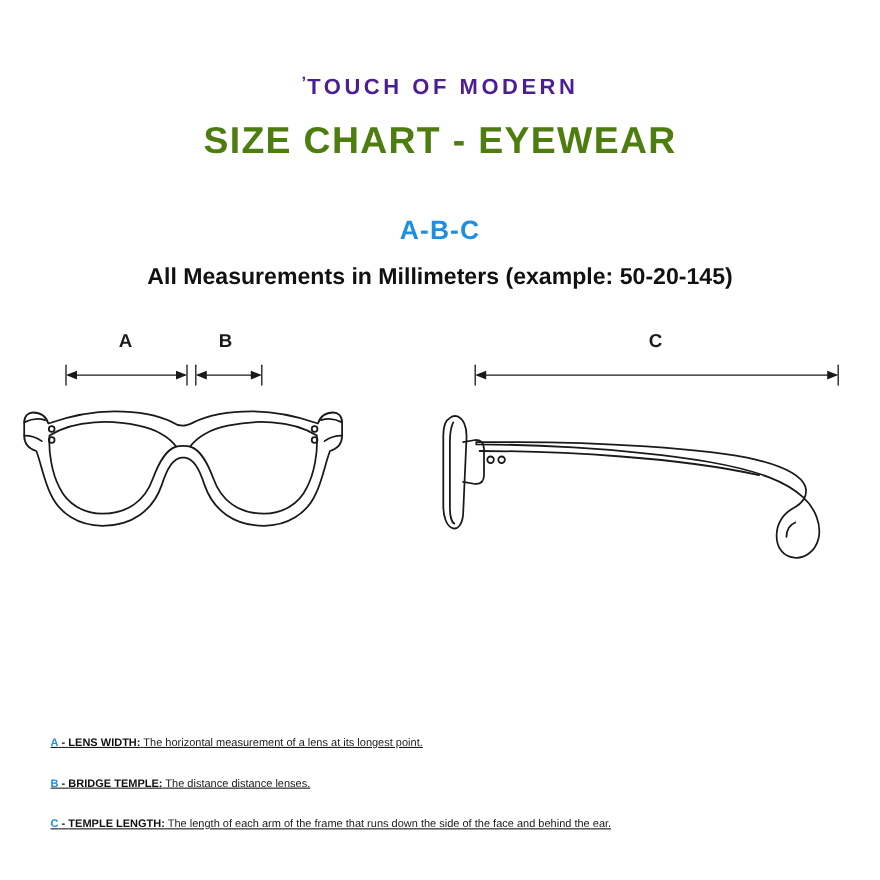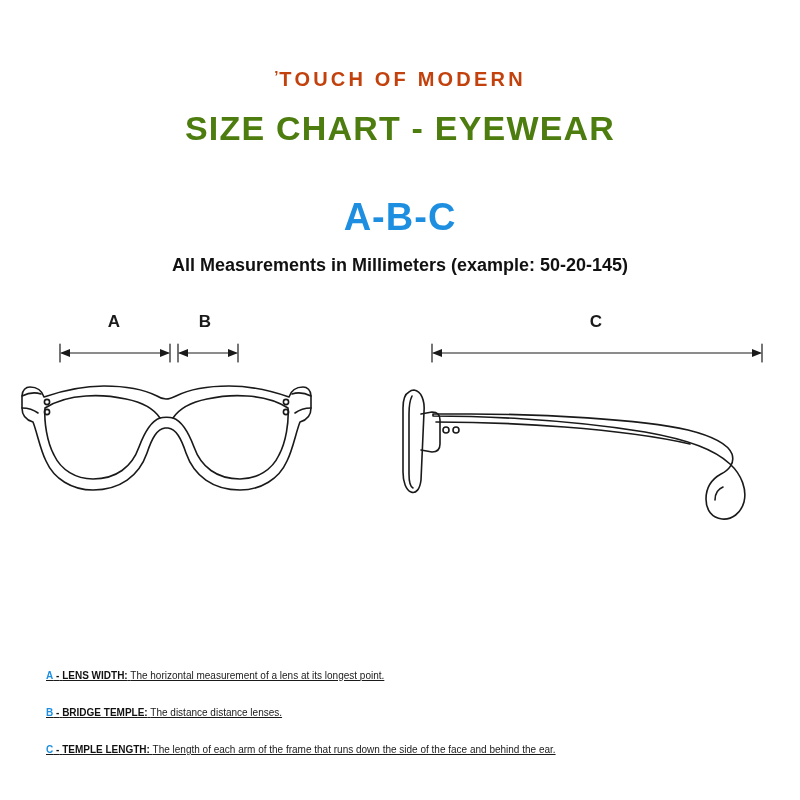--- a/index.html
+++ b/index.html
@@ -21,21 +21,21 @@
     position: relative;
   }
 
   
   .brand {
     text-align: center;
     font-size: 20px;
     font-weight: bold;
     letter-spacing: 3.2px;
     margin-top: 68px;
-    color: #c2410c;
+    color: #4c1d95;
   }
   .brand .tick {
     display: inline-block;
     position: relative;
     top: -5px;
     font-size: 15px;
     letter-spacing: 0;
     margin-right: 1px;
   }
   .title {
@@ -44,31 +44,31 @@
     font-weight: bold;
     letter-spacing: 1.2px;
     margin-top: 18px;
     color: #4d7c0f;
   }
 
   
   .abc {
     text-align: center;
     margin-top: 48px;
-    font-size: 38px;
+    font-size: 24px;
     font-weight: bold;
     letter-spacing: 1px;
   }
   .abc .blue { color: #1e8fe0; }
   .abc .dash { color: #1e8fe0; }
 
   .subtitle {
     text-align: center;
     margin-top: 16px;
-    font-size: 18px;
+    font-size: 21px;
     font-weight: bold;
     color: #111;
   }
 
   
   .diagram {
     position: relative;
     width: 800px;
     height: 260px;
     margin-top: 28px;

